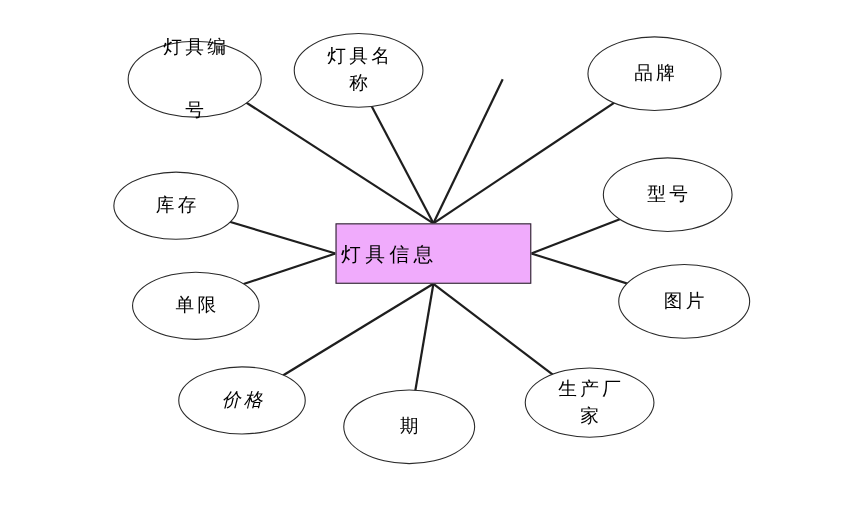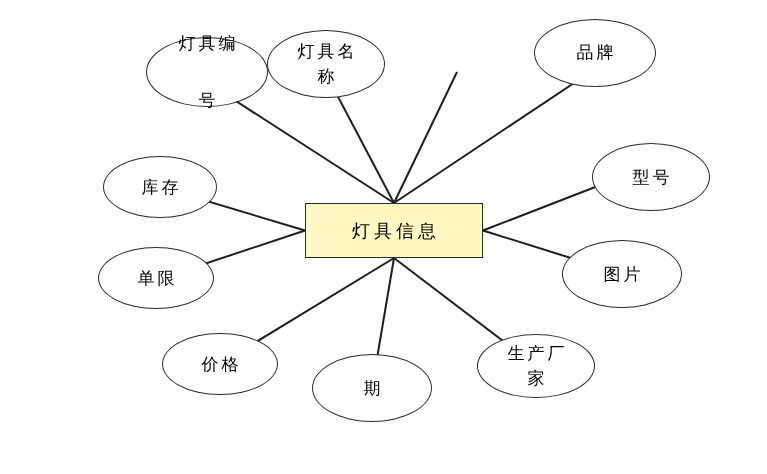--- a/index.html
+++ b/index.html
@@ -37,25 +37,25 @@
     font-size: 17px;
     line-height: 25px;
     color: #000000;
     letter-spacing: 3px;
     text-indent: 3px;
     white-space: nowrap;
   }
   .entity-rect {
     position: absolute;
     z-index: 3;
-    background: #fef9c3;
+    background: #f0abfc;
     border: 1.6px solid #2a2a2a;
     display: flex;
     align-items: center;
-    justify-content: center;
+    justify-content: flex-start;
     box-sizing: border-box;
   }
   .entity-label {
     font-size: 18px;
     color: #000000;
     letter-spacing: 4px;
     text-indent: 4px;
     white-space: nowrap;
   }
 </style>
@@ -72,44 +72,44 @@
       <line x1="162" y1="278" x2="305" y2="230.5" stroke="#1e1e1e" stroke-width="2"></line>
       <line x1="621" y1="177" x2="483" y2="230.5" stroke="#1e1e1e" stroke-width="2"></line>
       <line x1="622" y1="274" x2="483" y2="230.5" stroke="#1e1e1e" stroke-width="2"></line>
       <line x1="220" y1="364" x2="394" y2="258" stroke="#1e1e1e" stroke-width="2"></line>
       <line x1="372" y1="388" x2="394" y2="258" stroke="#1e1e1e" stroke-width="2"></line>
       <line x1="536" y1="366" x2="394" y2="258" stroke="#1e1e1e" stroke-width="2"></line>
     </svg>
   <div class="entity-rect" style="left: 305px; top: 203px; width: 178px; height: 55px;">
     <span class="entity-label">灯具信息</span>
   </div>
-<div class="attr-ellipse" style="left: 146px; top: 37px; width: 122px; height: 70px; gap: 32px;">
+<div class="attr-ellipse" style="left: 116px; top: 37px; width: 122px; height: 70px; gap: 32px;">
       <div class="attr-line">灯具编</div>
       <div class="attr-line">号</div>
     </div>
     <div class="attr-ellipse" style="left: 267px; top: 30px; width: 118px; height: 68px; text-align: center;">
       <div class="attr-line">灯具名</div>
       <div class="attr-line">称</div>
     </div>
-    <div class="attr-ellipse" style="left: 534px; top: 19px; width: 122px; height: 68px; font-family: Liberation Mono, monospace;">
+    <div class="attr-ellipse" style="left: 534px; top: 33px; width: 122px; height: 68px;">
       <div class="attr-line">品牌</div>
     </div>
     <div class="attr-ellipse" style="left: 103px; top: 156px; width: 114px; height: 62px; justify-content: center;">
       <div class="attr-line">库存</div>
     </div>
-    <div class="attr-ellipse" style="left: 98px; top: 247px; width: 116px; height: 62px;">
+    <div class="attr-ellipse" style="left: 120px; top: 247px; width: 116px; height: 62px;">
       <div class="attr-line">单限</div>
     </div>
-    <div class="attr-ellipse" style="left: 592px; top: 143px; width: 118px; height: 68px; align-items: center;">
+    <div class="attr-ellipse" style="left: 548px; top: 143px; width: 118px; height: 68px; align-items: center;">
       <div class="attr-line">型号</div>
     </div>
     <div class="attr-ellipse" style="left: 562px; top: 240px; width: 120px; height: 68px; text-align: right;">
       <div class="attr-line">图片</div>
     </div>
-    <div class="attr-ellipse" style="left: 162px; top: 333px; width: 116px; height: 62px;">
+    <div class="attr-ellipse" style="left: 162px; top: 333px; width: 116px; height: 62px; font-style: italic;">
       <div class="attr-line">价格</div>
     </div>
     <div class="attr-ellipse" style="left: 312px; top: 354px; width: 120px; height: 68px;">
       <div class="attr-line">期</div>
     </div>
     <div class="attr-ellipse" style="left: 477px; top: 334px; width: 118px; height: 64px; font-family: Liberation Serif, serif;">
       <div class="attr-line">生产厂</div>
       <div class="attr-line">家</div>
     </div>
   </div>

